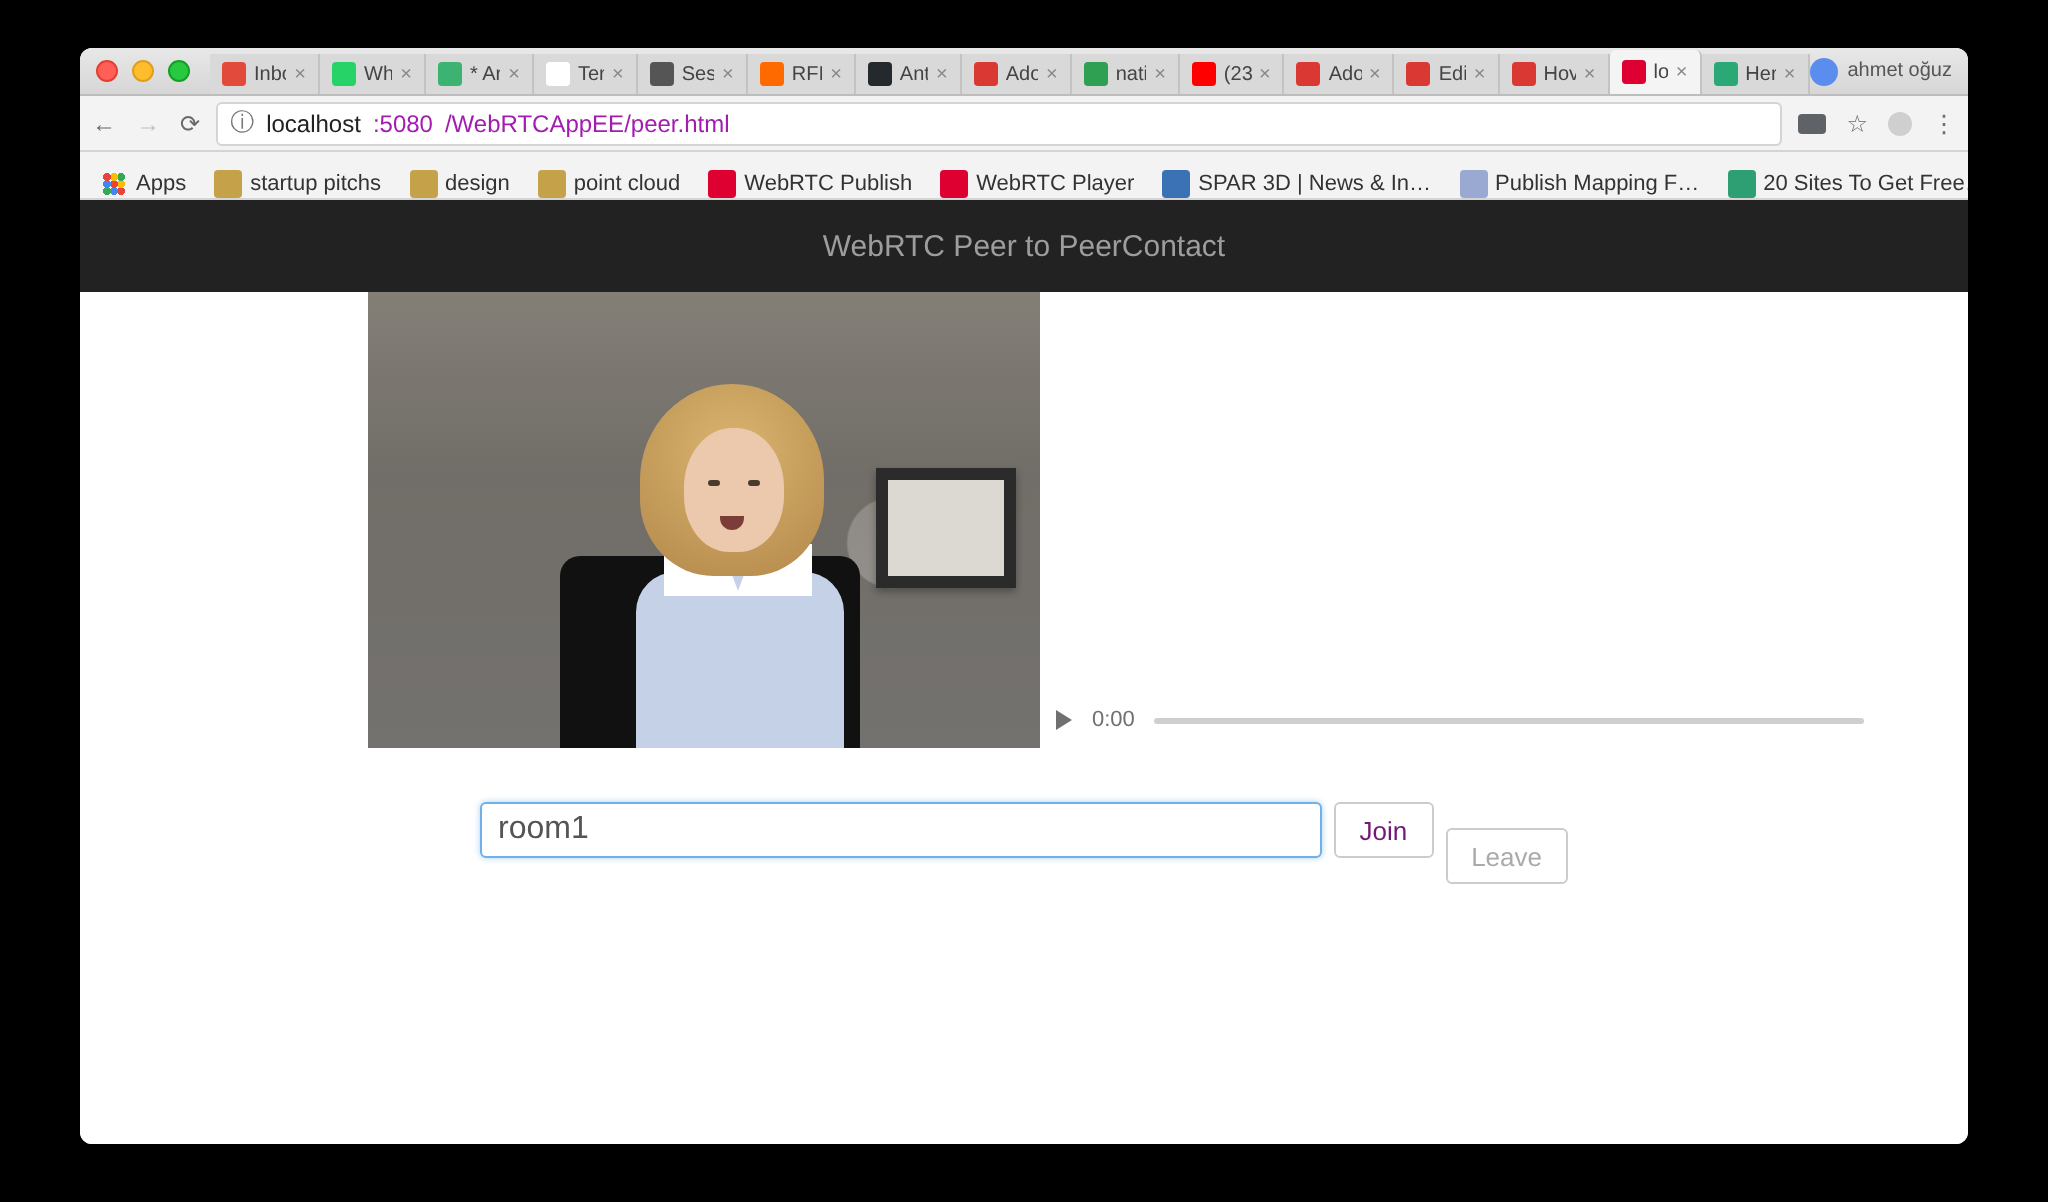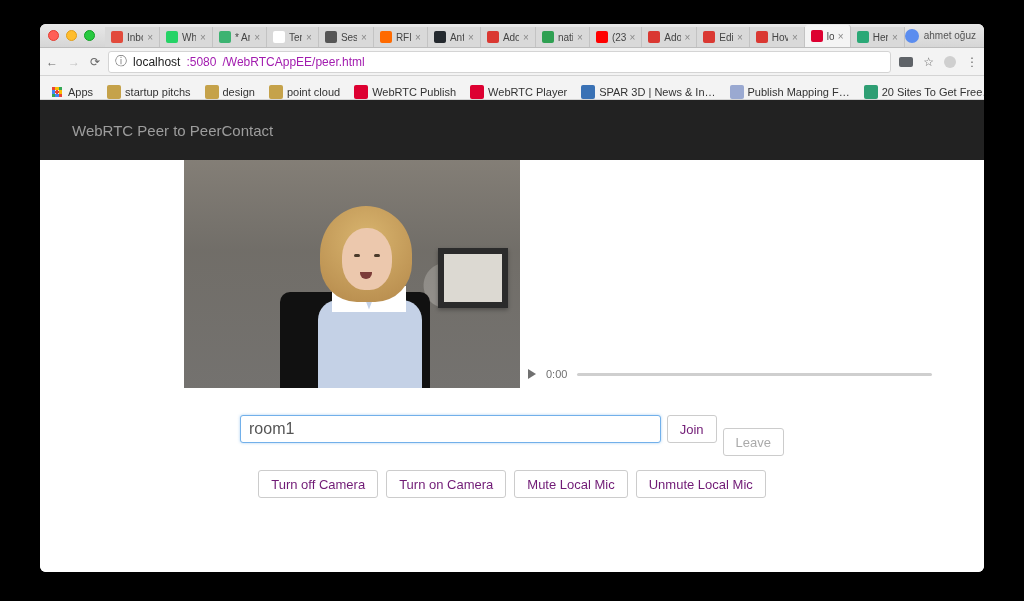--- a/index.html
+++ b/index.html
@@ -100,27 +100,27 @@
         radial-gradient(circle at 50% 75%, #4285f4 2px, transparent 2px),
         radial-gradient(circle at 75% 75%, #e94436 2px, transparent 2px);
       background-color:transparent;
     }
     .bookmarks .spacer { flex:1; }
 
     
     .page { flex:1; background:#fff; overflow:hidden; display:flex; flex-direction:column; }
 
     .app-header {
-      height:60px;
+      height:46px;
       background:#222;
       color:#9d9d9d;
       display:flex; align-items:center;
       padding:0 32px;
       font-size:15px;
-      justify-content:flex-start;
+      justify-content:center;
     }
     .app-header .brand { color:#9d9d9d; }
     .app-header .contact { color:#9d9d9d; cursor:pointer; }
 
     .app-body { flex:1; display:flex; flex-direction:column; padding:0 24px; }
 
     
     .video-row { display:flex; gap:0; align-items:flex-end; }
     .local-video {
       width:336px; height:228px;
@@ -396,22 +396,16 @@
           </div>
         </div>
       </div>
 
       <div class="room-row">
         <input class="room-input" value="room1" style="">
         <button class="btn">Join</button>
         <button class="btn" disabled="">Leave</button>
       </div>
 
-      <div class="control-row">
-        <button class="btn">Turn off Camera</button>
-        <button class="btn">Turn on Camera</button>
-        <button class="btn">Mute Local Mic</button>
-        <button class="btn">Unmute Local Mic</button>
-      </div>
 
     </div>
   </div>
 </div>
 
 </body></html>

